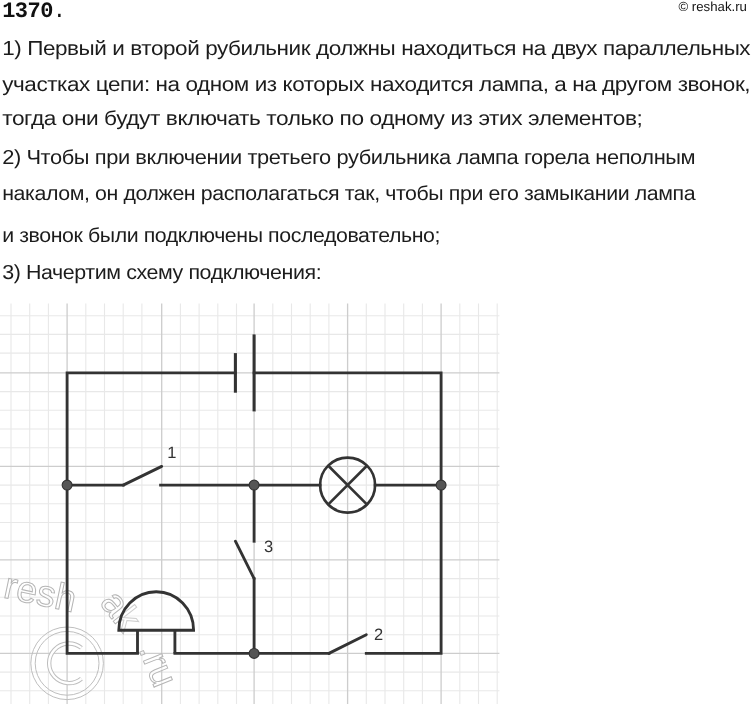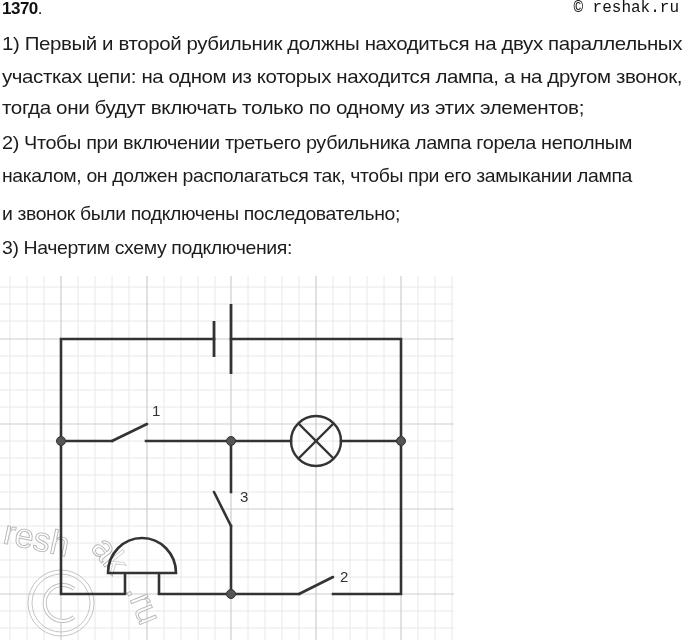--- a/index.html
+++ b/index.html
@@ -12,35 +12,35 @@
       height: 640px;
       position: relative;
       overflow: hidden;
       font-family: "Liberation Sans", "DejaVu Sans", sans-serif;
       color: #1a1a1a;
     }
     .problem-number {
       position: absolute;
       left: 2px;
       top: -1px;
-      font-family: Liberation Sans, sans-serif;
+      font-family: Liberation Mono, monospace;
       font-weight: bold;
-      font-size: 17px;
+      font-size: 20px;
       letter-spacing: -0.5px;
       color: #111;
     }
     .problem-number .dot {
       font-weight: normal;
     }
     .copyright {
       position: absolute;
       right: 4px;
       top: -1px;
-      font-family: Liberation Mono, monospace;
-      font-size: 16px;
+      font-family: Liberation Sans, sans-serif;
+      font-size: 12px;
       color: #111;
     }
     .text-line {
       position: absolute;
       left: 2px;
       font-family: "Liberation Sans", "DejaVu Sans", sans-serif;
       font-size: 18.4px;
       letter-spacing: -0.35px;
       white-space: nowrap;
       color: #1c1c1c;

